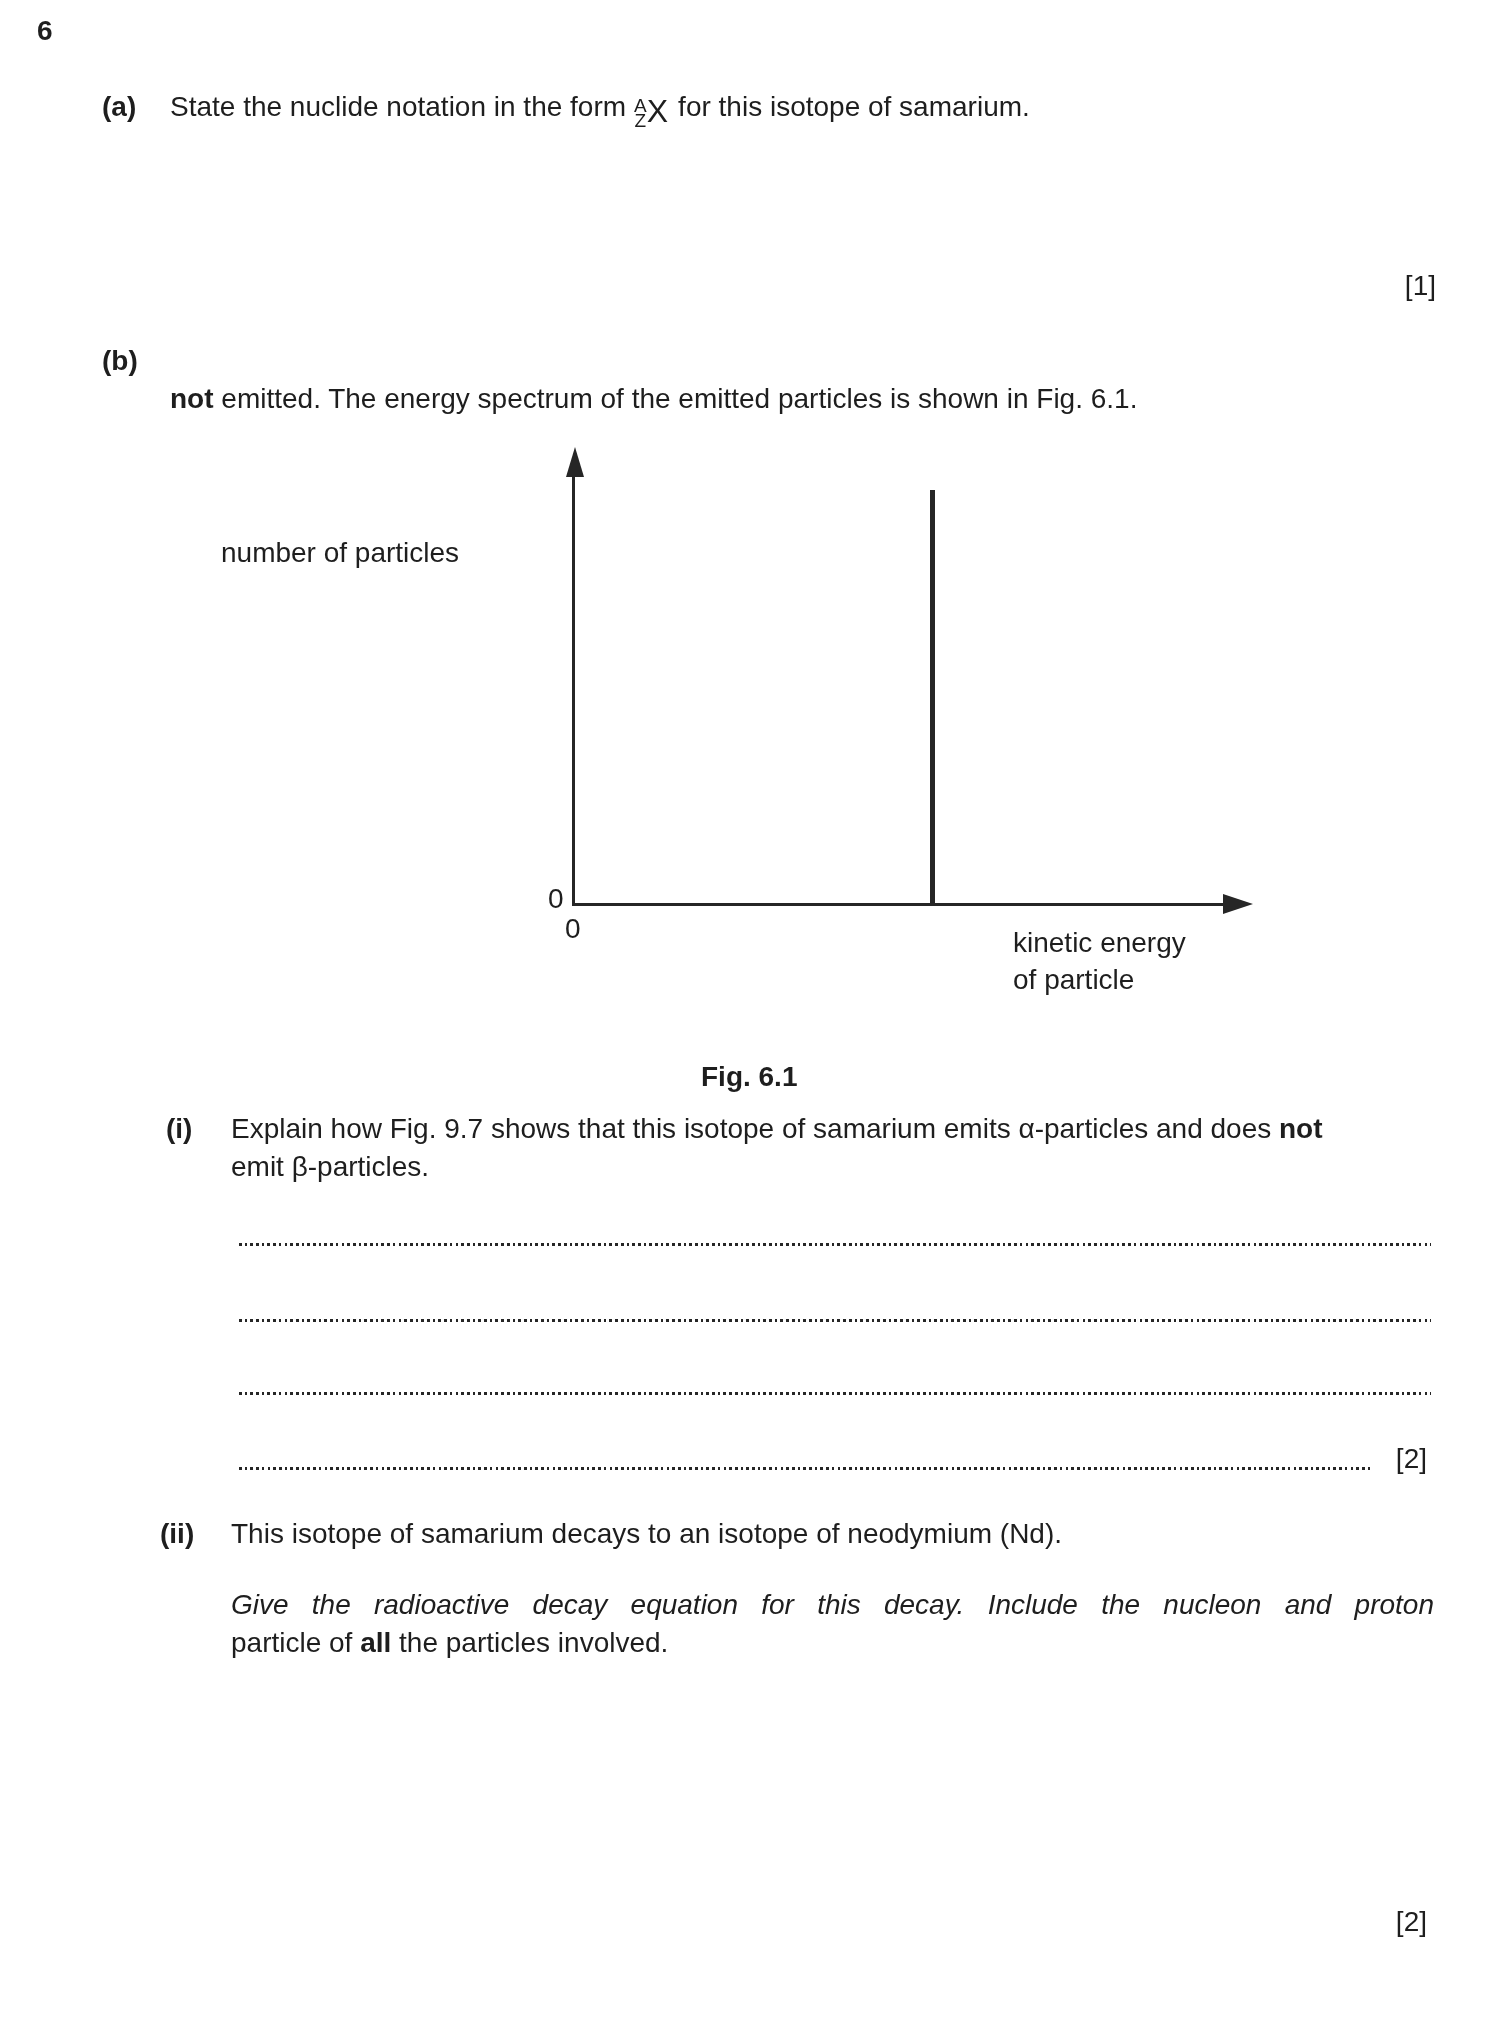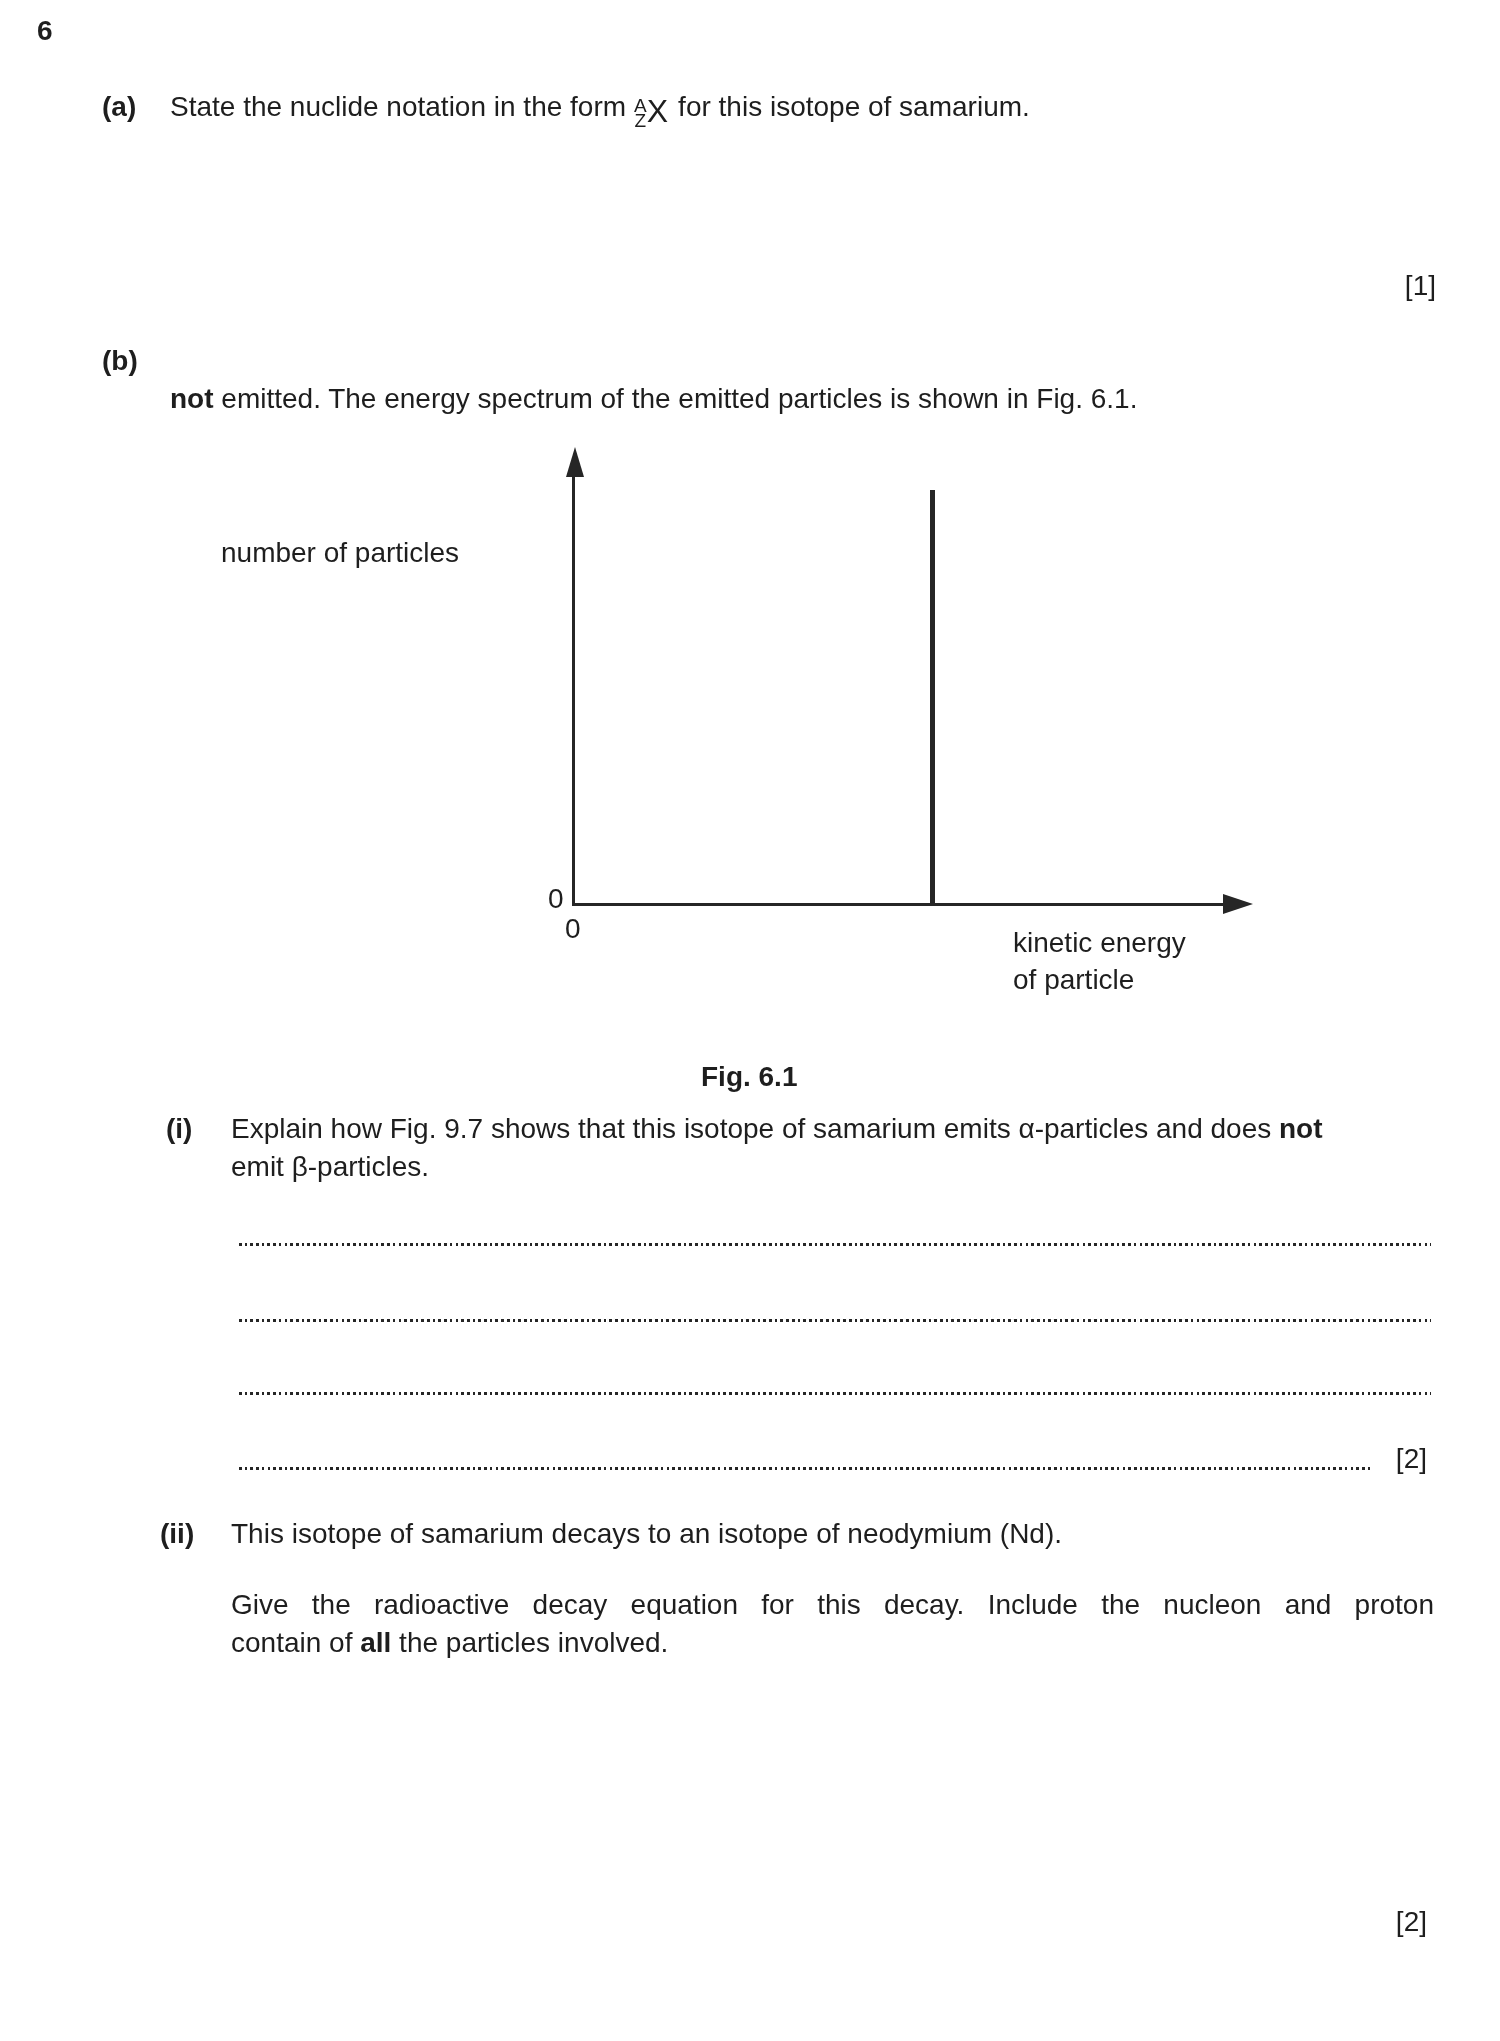--- a/index.html
+++ b/index.html
@@ -93,20 +93,20 @@
 
   <div class="dotline" style="left:239px; top:1243px; width:1192px;"></div>
   <div class="dotline" style="left:239px; top:1319px; width:1192px;"></div>
   <div class="dotline" style="left:239px; top:1392px; width:1192px;"></div>
   <div class="dotline" style="left:239px; top:1467px; width:1131px;"></div>
   <div class="marks" style="right:73px; top:1440px;">[2]</div>
 
   <div class="abs b" style="left:160px; top:1515px;">(ii)</div>
   <div class="abs" style="left:231px; top:1515px;">This isotope of samarium decays to an isotope of neodymium (Nd).</div>
 
-  <div class="jline" style="left:231px; top:1586px;">Give the radioactive decay equation for this decay. Include the nucleon and proton</div>
+  <div class="jline" style="left:231px; top:1586px;font-style:italic;">Give the radioactive decay equation for this decay. Include the nucleon and proton</div>
   <div class="abs" style="left:231px; top:1624px;">
-    <span>contain of </span><span class="b">all</span><span> the particles involved.</span>
+    <span>particle of </span><span class="b">all</span><span> the particles involved.</span>
   </div>
 
   <div class="marks" style="right:73px; top:1903px;">[2]</div>
 
 </div>
 
 </body></html>

